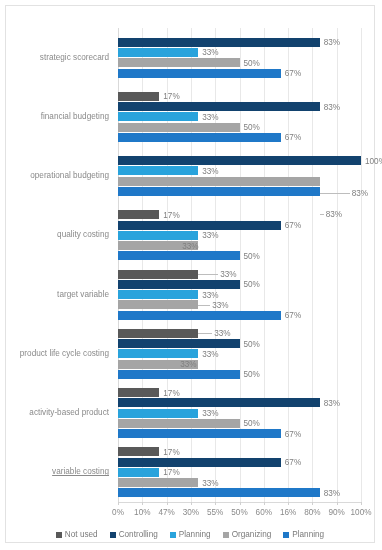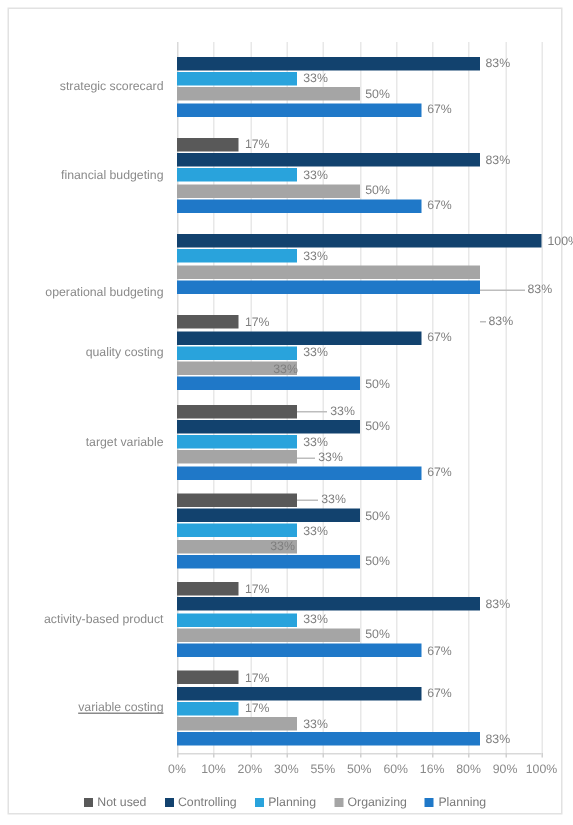--- a/index.html
+++ b/index.html
@@ -142,21 +142,21 @@
           <div class="bar-wrap" style="top: 30.9px; height: 9px;">
             <div class="bar" style="width: 121.5px; background: rgb(165, 165, 165);"></div>
             <div class="bar-lbl" style="left: 121.5px;">50%</div>
           </div>
           <div class="bar-wrap" style="top: 41.2px; height: 9px;">
             <div class="bar" style="width: 162.81px; background: rgb(31, 120, 200);"></div>
             <div class="bar-lbl" style="left: 162.81px;">67%</div>
           </div>
         </div>
         <div class="row" style="top: 128.175px; height: 39.9px;">
-          <div class="cat-label" style="top: 14.95px; margin-top: 19px;">operational budgeting</div>
+          <div class="cat-label" style="top: 14.95px;">operational budgeting</div>
           <div class="bar-wrap" style="top: 0px; height: 9px;">
             <div class="bar" style="width: 243px; background: rgb(18, 66, 110);"></div>
             <div class="bar-lbl" style="left: 243px;">100%</div>
           </div>
           <div class="bar-wrap" style="top: 10.3px; height: 9px;">
             <div class="bar" style="width: 80.19px; background: rgb(41, 163, 220);"></div>
             <div class="bar-lbl" style="left: 80.19px;">33%</div>
           </div>
           <div class="bar-wrap" style="top: 20.6px; height: 9px;">
             <div class="bar" style="width: 201.69px; background: rgb(165, 165, 165);"></div>
@@ -211,20 +211,21 @@
             <div class="bar" style="width: 80.19px; background: rgb(165, 165, 165);"></div>
             <div class="bar-lbl" style="left: 90.19px;">33%</div>
             <div class="leader" style="left: 80.19px; width: 12px;"></div>
           </div>
           <div class="bar-wrap" style="top: 41.2px; height: 9px;">
             <div class="bar" style="width: 162.81px; background: rgb(31, 120, 200);"></div>
             <div class="bar-lbl" style="left: 162.81px;">67%</div>
           </div>
         </div>
         <div class="row" style="top: 300.775px; height: 50.2px;">
+          <div class="cat-label" style="top: 20.1px;">product life cycle costing</div>
           <div class="bar-wrap" style="top: 0px; height: 9px;">
             <div class="bar" style="width: 80.19px; background: rgb(89, 89, 89);"></div>
             <div class="bar-lbl" style="left: 92.19px;">33%</div>
             <div class="leader" style="left: 80.19px; width: 14px;"></div>
           </div>
           <div class="bar-wrap" style="top: 10.3px; height: 9px;">
             <div class="bar" style="width: 121.5px; background: rgb(18, 66, 110);"></div>
             <div class="bar-lbl" style="left: 121.5px;">50%</div>
           </div>
           <div class="bar-wrap" style="top: 20.6px; height: 9px;">
@@ -290,21 +291,21 @@
   </div>
 
   <div class="axis">
     <div class="axis-line"></div>
     <div id="ticks">
         <div class="tick" style="left: 0px;"></div>
         <div class="tick-lbl" style="left: 0px;">0%</div>
         <div class="tick" style="left: 24.3px;"></div>
         <div class="tick-lbl" style="left: 24.3px;">10%</div>
         <div class="tick" style="left: 48.6px;"></div>
-        <div class="tick-lbl" style="left: 48.6px;">20%</div>
+        <div class="tick-lbl" style="left: 48.6px;">47%</div>
         <div class="tick" style="left: 72.9px;"></div>
         <div class="tick-lbl" style="left: 72.9px;">30%</div>
         <div class="tick" style="left: 97.2px;"></div>
         <div class="tick-lbl" style="left: 97.2px;">55%</div>
         <div class="tick" style="left: 121.5px;"></div>
         <div class="tick-lbl" style="left: 121.5px;">50%</div>
         <div class="tick" style="left: 145.8px;"></div>
         <div class="tick-lbl" style="left: 145.8px;">60%</div>
         <div class="tick" style="left: 170.1px;"></div>
         <div class="tick-lbl" style="left: 170.1px;">16%</div>

